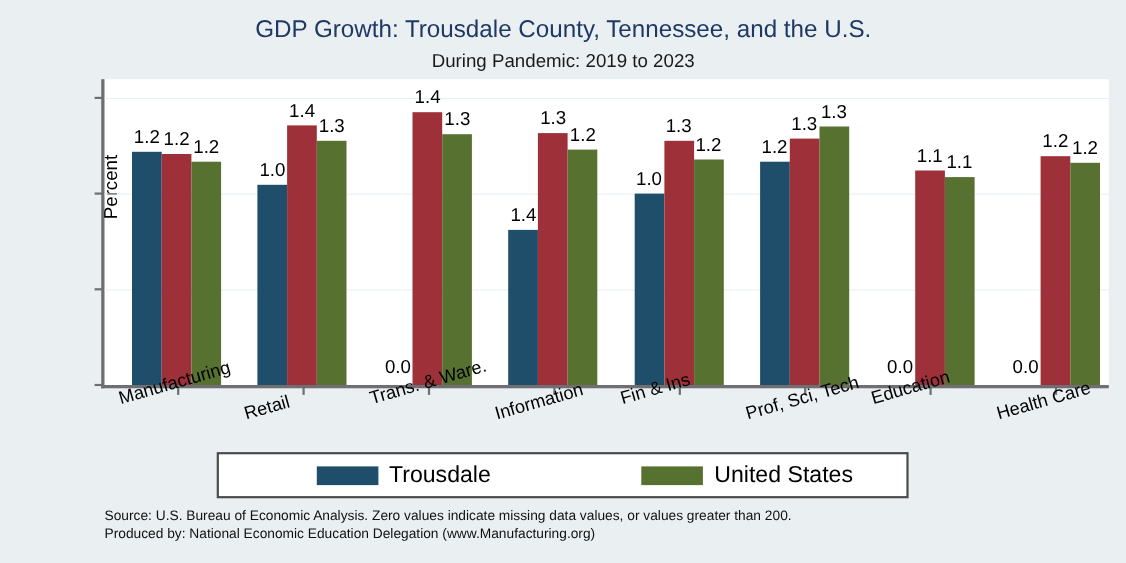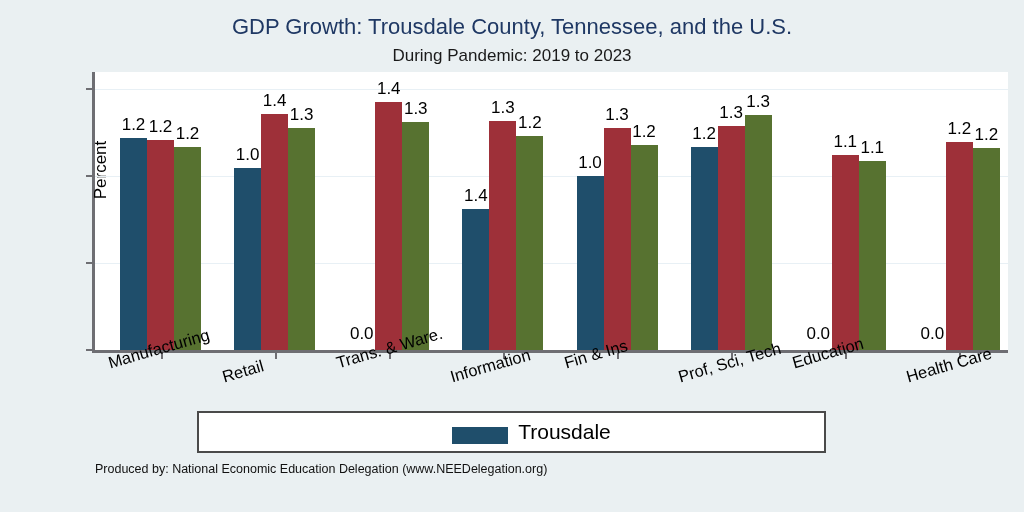--- a/index.html
+++ b/index.html
@@ -123,21 +123,21 @@
     height: 42px;
     background: #ffffff;
     border: 2px solid #4a4a4a;
     display: flex;
     align-items: center;
     justify-content: space-around;
     box-sizing: border-box;
   }
   .legend-item {
     display: flex;
-    align-items: flex-end;
+    align-items: center;
     gap: 10px;
     margin-left: 40px;
   }
   .legend-swatch {
     width: 56px;
     height: 17px;
   }
   .legend-swatch.s0 { background: #1f4e6b; }
   .legend-swatch.s1 { background: #9e3039; }
   .legend-swatch.s2 { background: #577230; }
@@ -246,19 +246,24 @@
       <div class="x-cat-label" style="left: 676.125px; top: 368px;">Prof, Sci, Tech</div>
       <div class="x-cat-label" style="left: 790.25px; top: 354px;">Education</div>
       <div class="x-cat-label" style="left: 904.375px; top: 368px;">Health Care</div>
     </div>
 
   <div class="legend-box" id="legend">
       <div class="legend-item">
         <span class="legend-swatch s0"></span>
         <span class="legend-text">Trousdale</span>
       </div>
+      <div class="legend-item">
+        <span class="legend-swatch s2"></span>
+        <span class="legend-text">United States</span>
+      </div>
     </div>
 
   <div class="footnote">
-    <div>Produced by: National Economic Education Delegation (www.NEEDelegation.org)</div>
+    <div>Source: U.S. Bureau of Economic Analysis. Zero values indicate missing data values, or values greater than 200.</div>
+    <div>Produced by: National Economic Education Delegation (www.Manufacturing.org)</div>
   </div>
 
 </div>
 
 </body></html>

